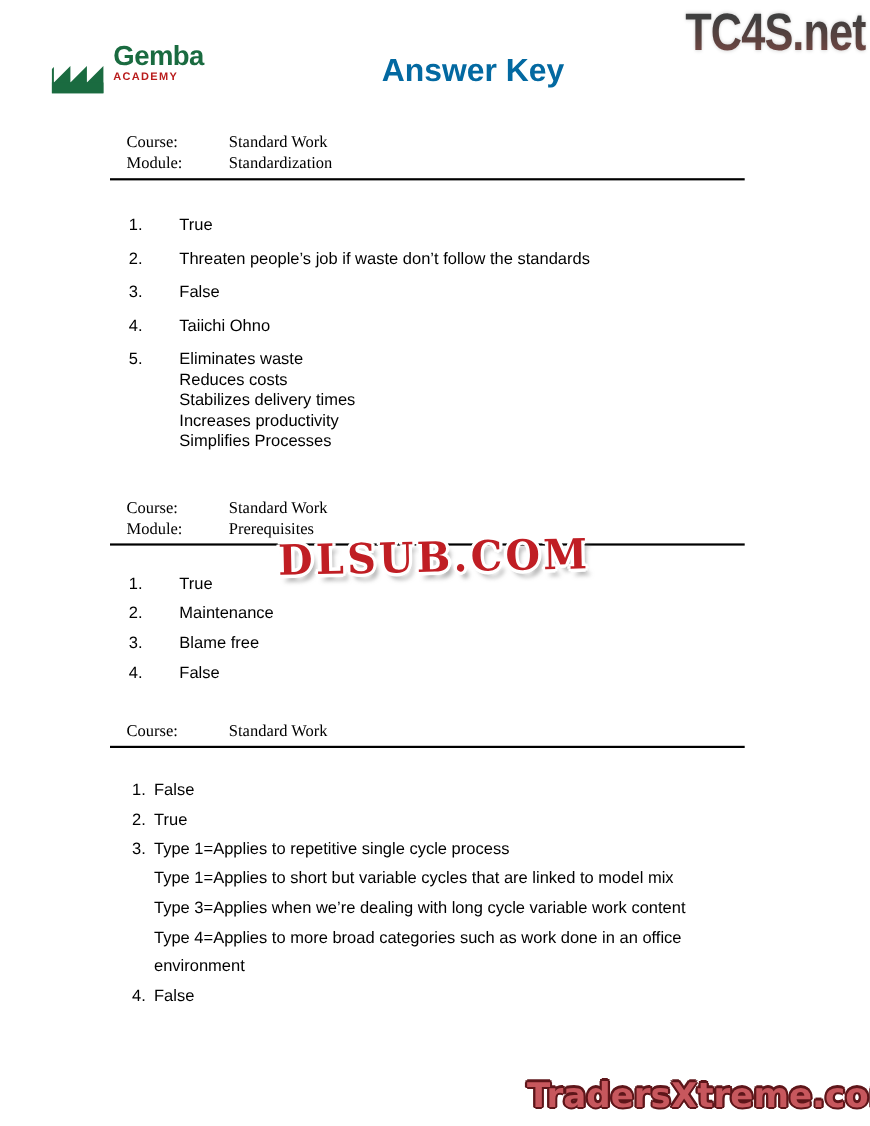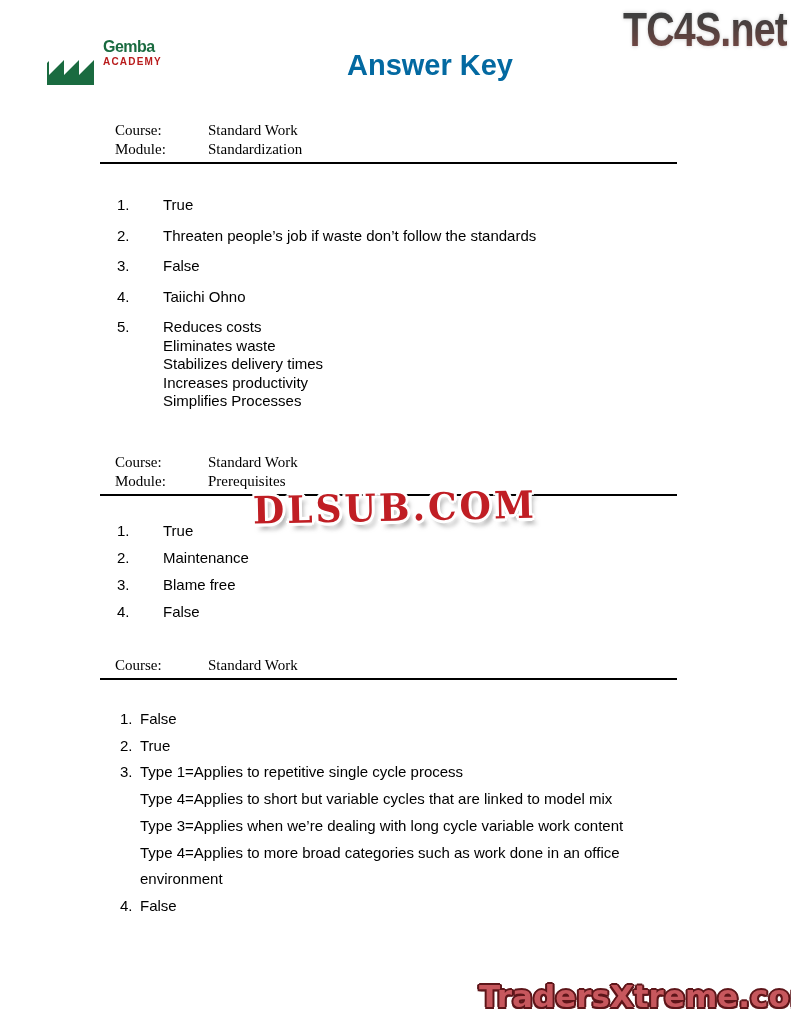--- a/index.html
+++ b/index.html
@@ -16,21 +16,21 @@
     transform:scaleX(0.82); transform-origin:top right;
     background:linear-gradient(#3f3f3f 25%, #5a423f 60%, #7d4a46 95%);
     -webkit-background-clip:text; background-clip:text; color:transparent;
     filter:drop-shadow(0 0 2px #c9c9c9);
   }
 
   
   .logo { position:absolute; left:47px; top:39px; display:flex; align-items:flex-start; }
   .logo svg { display:block; margin-top:8px; }
   .logo-text { margin-left:4px; line-height:1; }
-  .logo-name { display:block; font-size:16px; font-weight:bold; color:#1a6b40; letter-spacing:-0.5px; }
+  .logo-name { display:block; font-size:25px; font-weight:bold; color:#1a6b40; letter-spacing:-0.5px; }
   .logo-sub  { display:block; font-size:10px; font-weight:bold; color:#b91c1c; letter-spacing:1.2px; margin-top:2px; }
 
   
   .title { position:absolute; left:300px; top:49px; width:260px; text-align:center;
            font-size:29px; font-weight:bold; color:#0369a1; }
 
   
   .sec { position:absolute; left:100px; width:577px; }
   .sec1 { top:121px; }
   .sec2 { top:453px; }
@@ -134,22 +134,22 @@
       </div>
       <div class="item">
         <span class="num">4.</span>
         <div class="lines">
             <div>Taiichi Ohno</div>
           </div>
       </div>
       <div class="item">
         <span class="num">5.</span>
         <div class="lines">
+          <div>Eliminates waste</div>
           <div>Reduces costs</div>
-          <div>Eliminates waste</div>
           <div>Stabilizes delivery times</div>
           <div>Increases productivity</div>
           <div>Simplifies Processes</div>
         </div>
       </div>
     </div>
   </div>
 
   <div class="sec sec2">
     <div class="sec-head">
@@ -208,21 +208,21 @@
       <div class="item">
         <span class="num">2.</span>
         <div class="lines">
             <div>True</div>
           </div>
       </div>
       <div class="item">
         <span class="num">3.</span>
         <div class="lines">
           <div>Type 1=Applies to repetitive single cycle process</div>
-          <div>Type 4=Applies to short but variable cycles that are linked to model mix</div>
+          <div>Type 1=Applies to short but variable cycles that are linked to model mix</div>
           <div>Type 3=Applies when we’re dealing with long cycle variable work content</div>
           <div>Type 4=Applies to more broad categories such as work done in an office</div>
           <div>environment</div>
         </div>
       </div>
       <div class="item">
         <span class="num">4.</span>
         <div class="lines">
             <div>False</div>
           </div>

